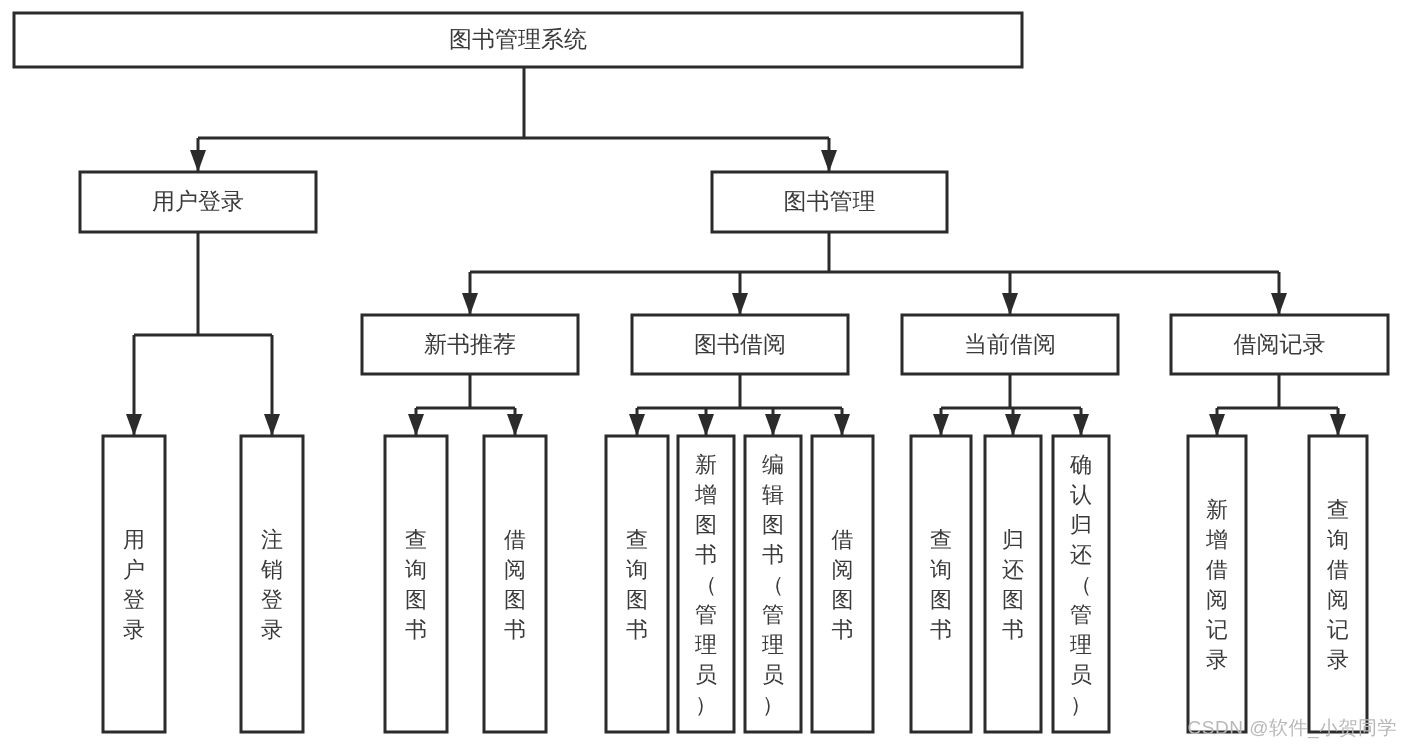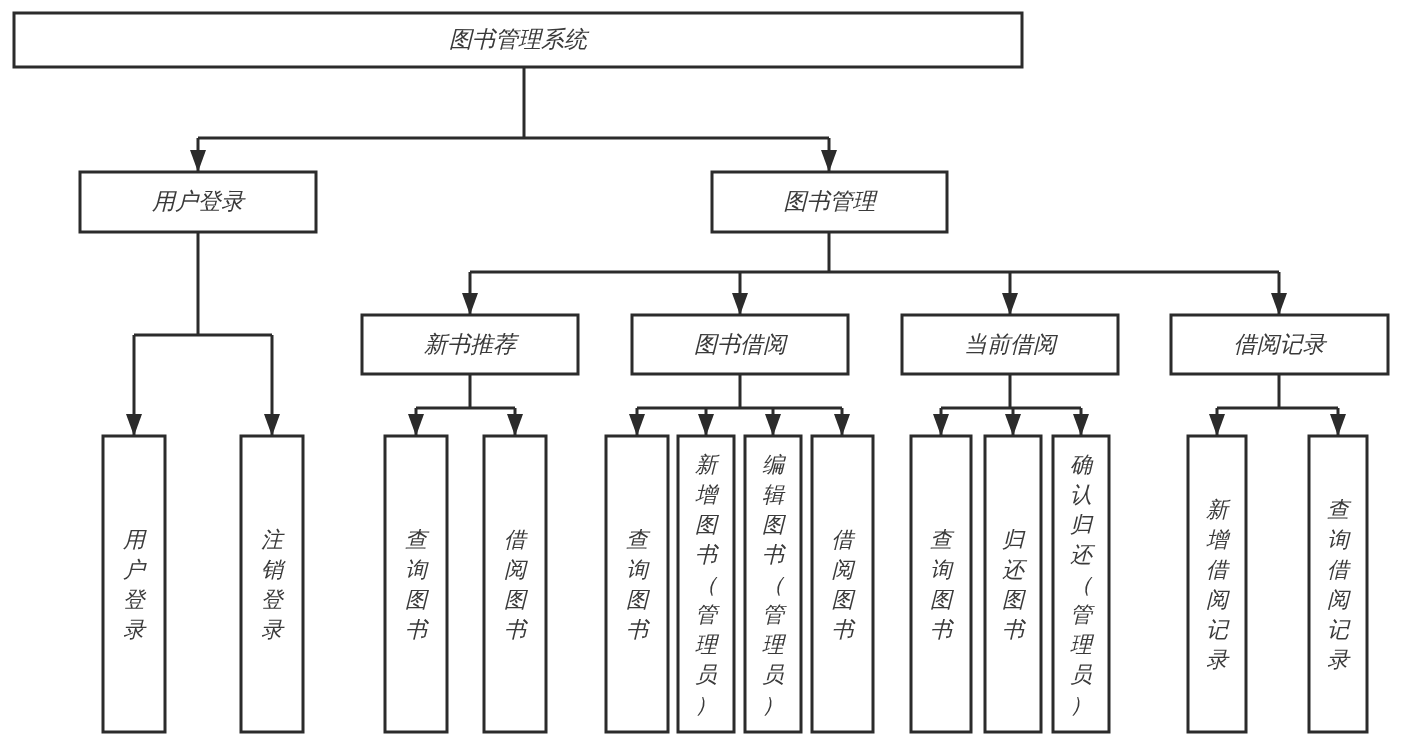--- a/index.html
+++ b/index.html
@@ -13,21 +13,20 @@
     font-family: "Liberation Sans", "DejaVu Sans", sans-serif;
     overflow: hidden;
     position: relative;
   }
   #diagram-root {
     position: absolute;
     left: 0;
     top: 0;
     width: 1405px;
     height: 747px;
-    font-style: italic;
   }
   svg.diagram {
     display: block;
     width: 1405px;
     height: 747px;
   }
   .node-box {
     fill: #ffffff;
     stroke: #2b2b2b;
     stroke-width: 3;
@@ -216,13 +215,14 @@
         <g>
           <rect x="1188" y="436" width="58" height="296" class="node-box"></rect>
           <text x="1217" y="517.4" class="node-label-vertical"><tspan x="1217" dy="0">新</tspan><tspan x="1217" dy="30">增</tspan><tspan x="1217" dy="30">借</tspan><tspan x="1217" dy="30">阅</tspan><tspan x="1217" dy="30">记</tspan><tspan x="1217" dy="30">录</tspan></text>
         </g>
         <g>
           <rect x="1309" y="436" width="58" height="296" class="node-box"></rect>
           <text x="1338" y="517.4" class="node-label-vertical"><tspan x="1338" dy="0">查</tspan><tspan x="1338" dy="30">询</tspan><tspan x="1338" dy="30">借</tspan><tspan x="1338" dy="30">阅</tspan><tspan x="1338" dy="30">记</tspan><tspan x="1338" dy="30">录</tspan></text>
         </g>
       </g>
   </svg>
+  <div class="watermark">CSDN @软件_小贺同学</div>
 </div>
 
 </body></html>

